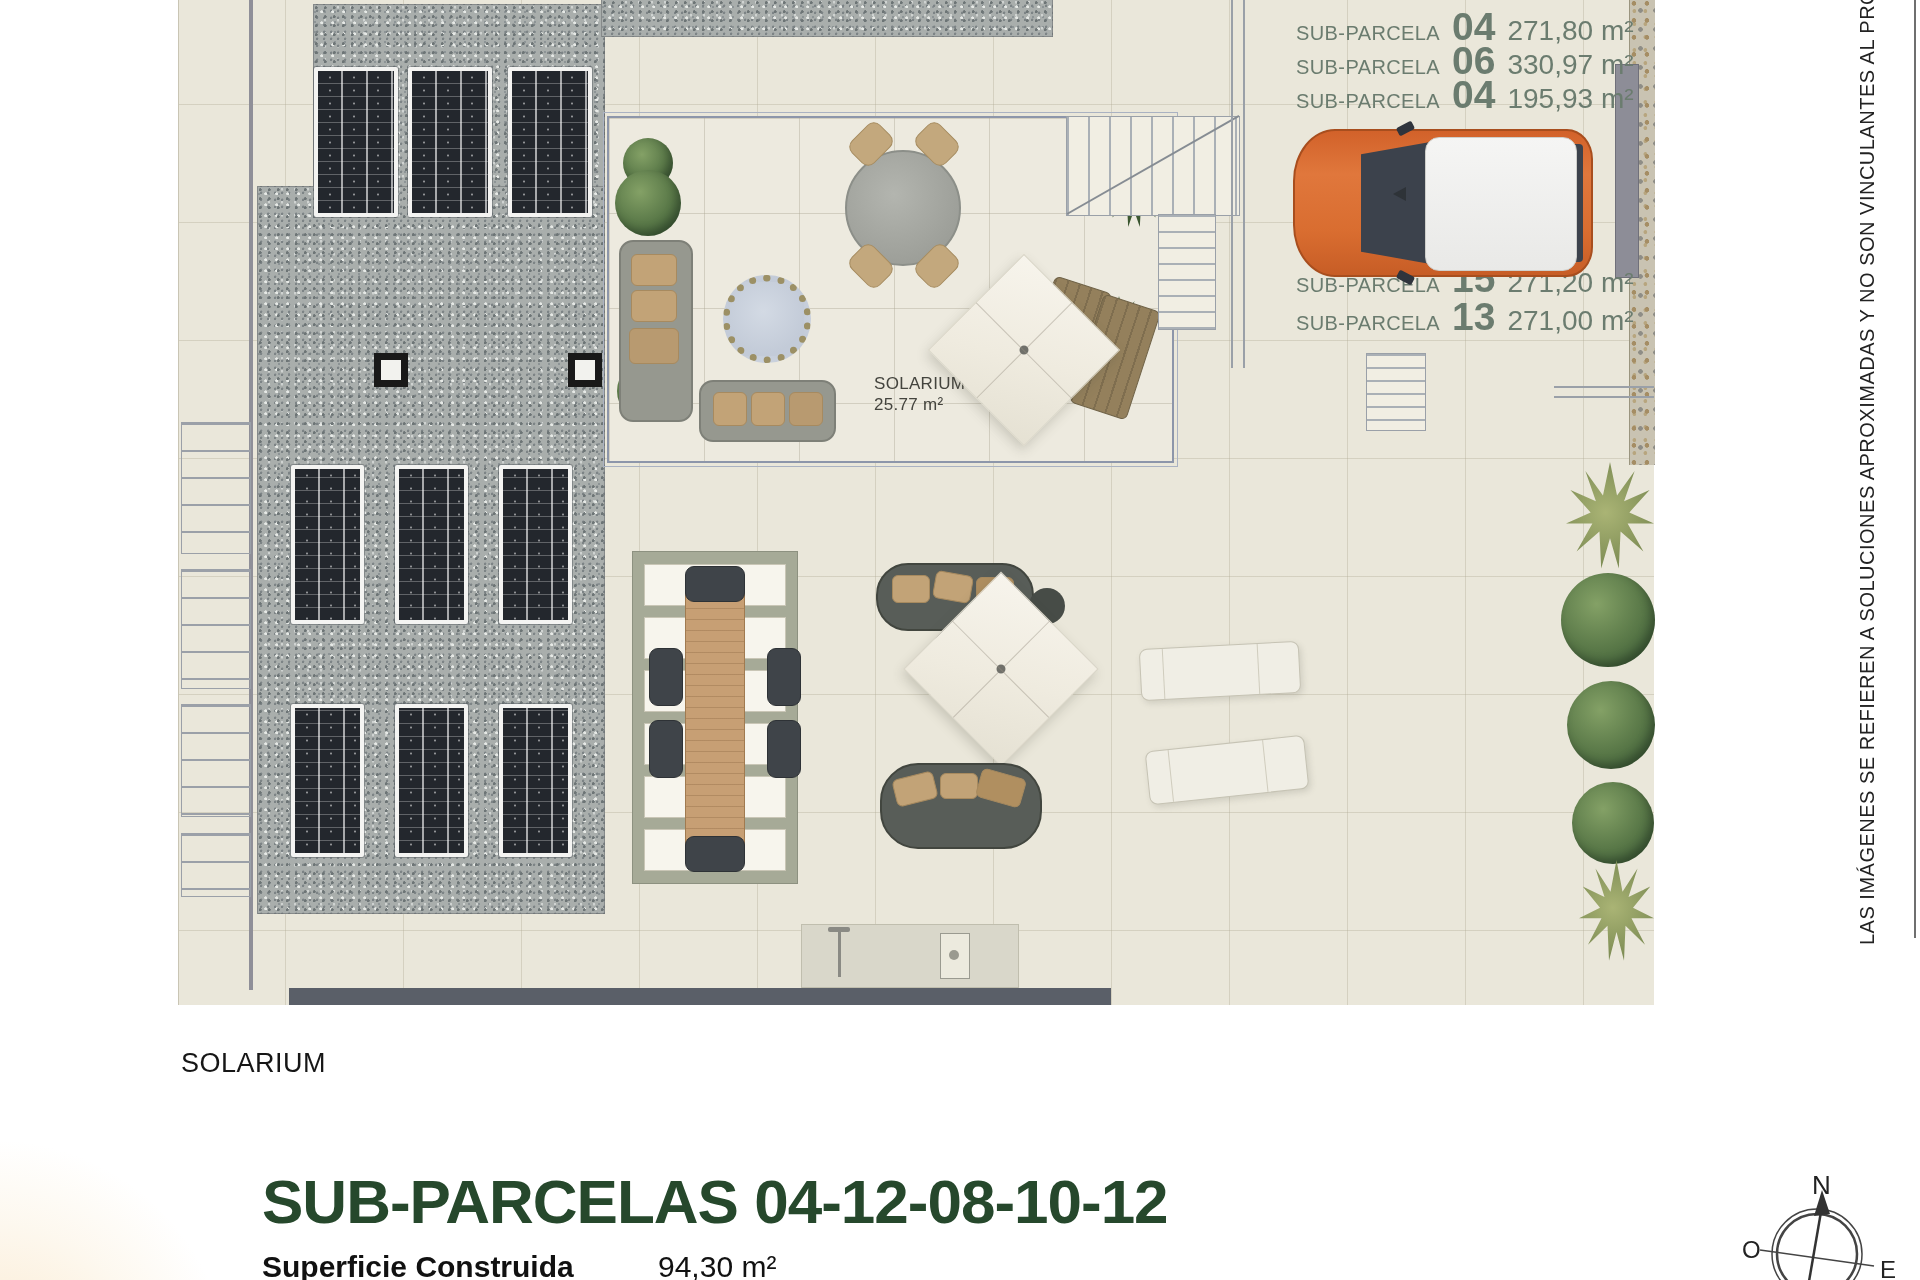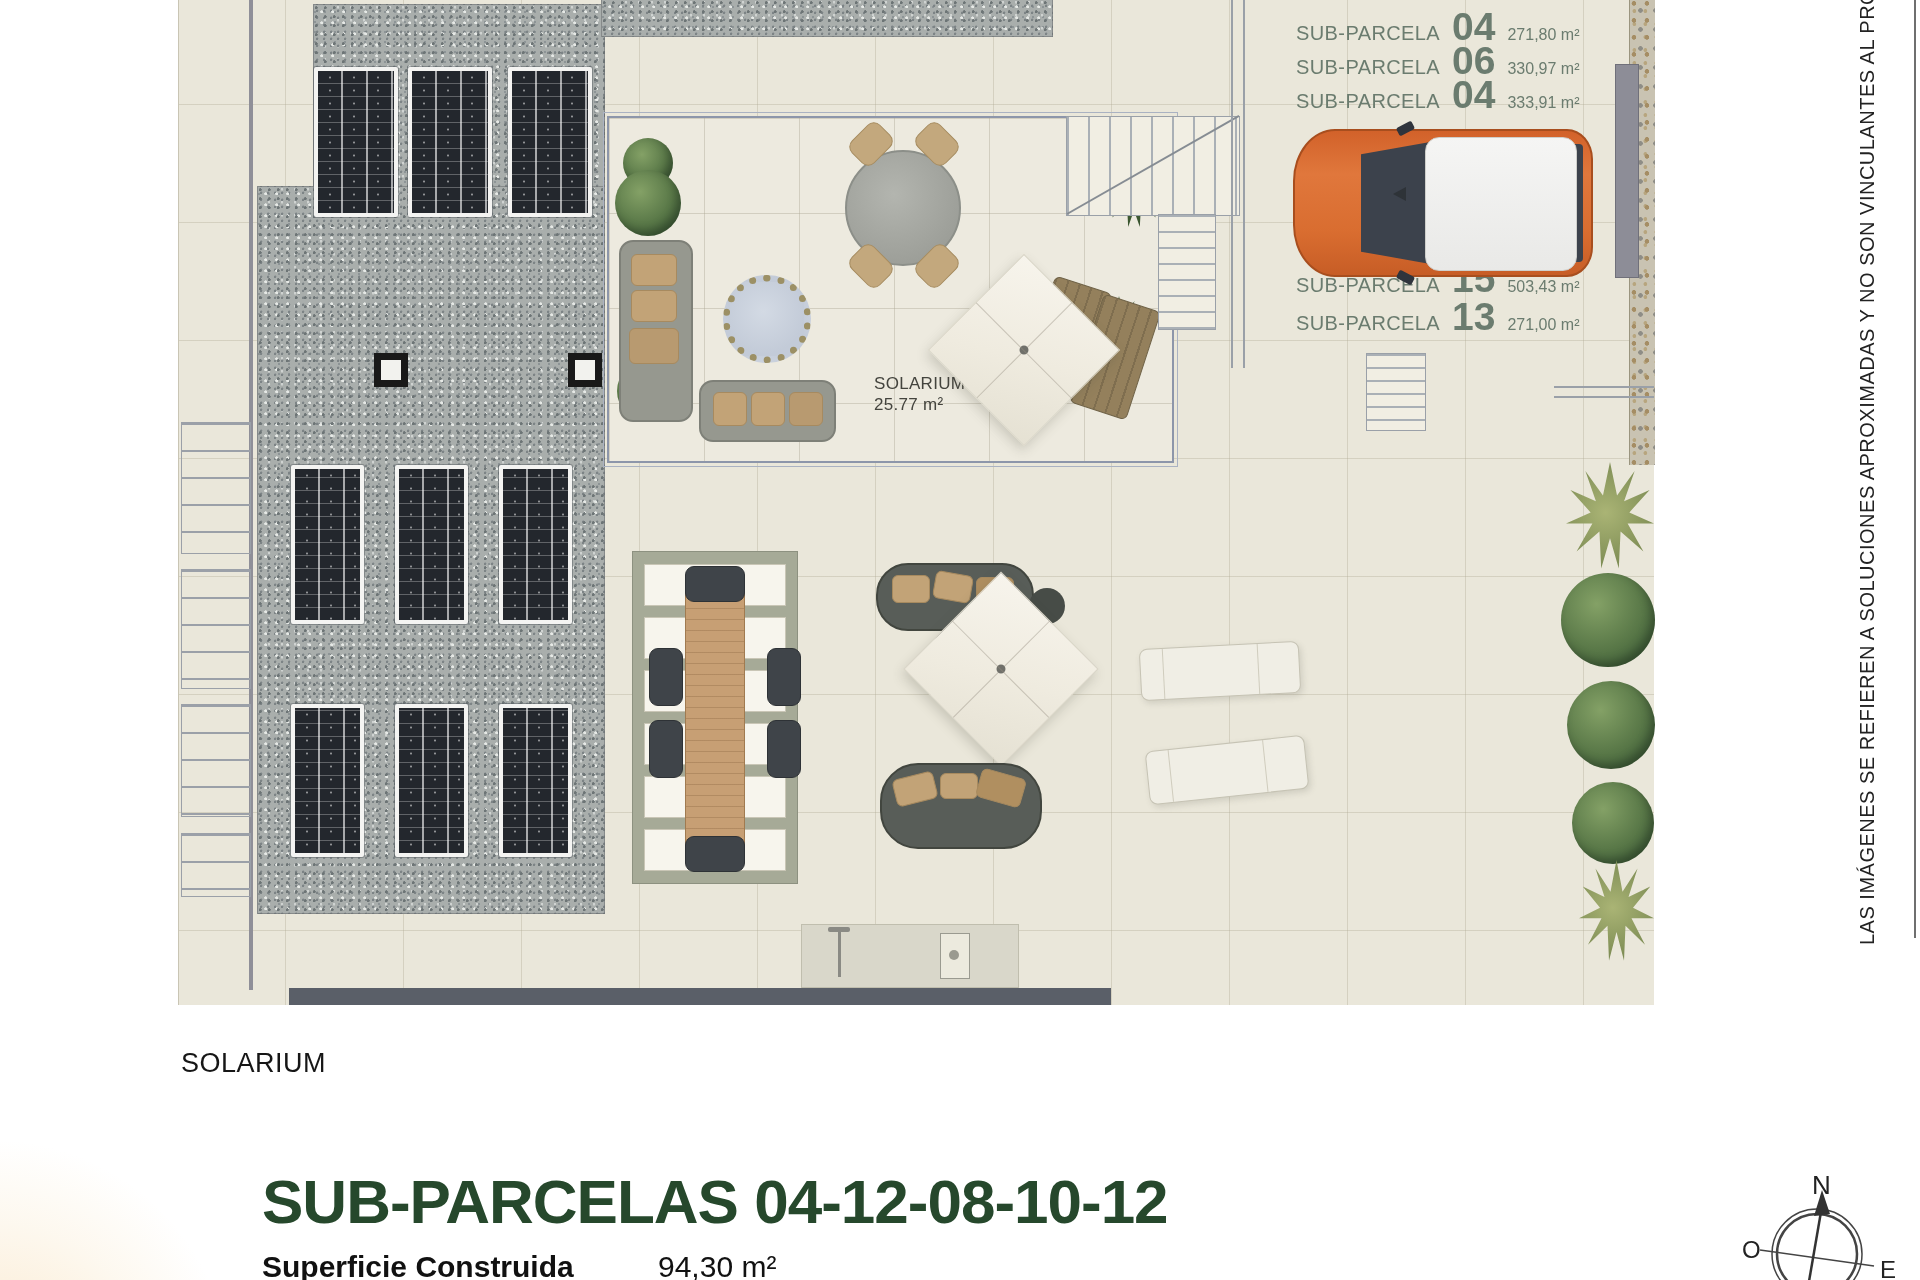--- a/index.html
+++ b/index.html
@@ -168,21 +168,21 @@
     border-left:1px solid #9a957f;}
   .wallbar{left:1436px;top:64px;width:22px;height:212px;background:#8d8d97;border:1px solid #70707a;}
   .dblline{left:1375px;top:386px;width:100px;height:8px;border-top:2px solid #9aa0a8;border-bottom:2px solid #9aa0a8;}
   .dblwall{left:1052px;top:0;width:10px;height:368px;border-left:2px solid #9aa0a8;border-right:2px solid #9aa0a8;}
 
   
   .parcels{position:absolute;display:flex;flex-direction:column;color:#6b7c6f;}
   .parcels .row{display:flex;align-items:baseline;gap:12px;height:34px;}
   .parcels .pfx{font-size:20px;letter-spacing:.4px;}
   .parcels .num{font-size:39px;font-weight:600;line-height:34px;}
-  .parcels .area{font-size:16px;}
+  .parcels .area{font-size:28px;}
   .parc-top{left:1117px;top:10px;}
   .parc-bot{left:1117px;top:262px;gap:4px;}
 
   
   .car{left:1114px;top:129px;width:300px;height:148px;}
   .car-body{position:absolute;inset:0;
     background:linear-gradient(180deg,#d2622a,#e0773c 30%,#d96d30 70%,#c75d26);
     border:2px solid #a84e1e;
     border-radius:42px 26px 26px 42px / 52px 30px 30px 52px;}
   .car-glass{position:absolute;left:68px;top:10px;width:72px;height:128px;background:#3c424c;
@@ -354,28 +354,28 @@
       <span class="area">271,80 m²</span>
     </div>
     <div class="row">
       <span class="pfx">SUB-PARCELA</span>
       <span class="num">06</span>
       <span class="area">330,97 m²</span>
     </div>
     <div class="row">
       <span class="pfx">SUB-PARCELA</span>
       <span class="num">04</span>
-      <span class="area">333,91 m²</span>
+      <span class="area">195,93 m²</span>
     </div>
   </div>
   <div class="parcels parc-bot">
     <div class="row">
       <span class="pfx">SUB-PARCELA</span>
       <span class="num">15</span>
-      <span class="area">503,43 m²</span>
+      <span class="area">271,20 m²</span>
     </div>
     <div class="row">
       <span class="pfx">SUB-PARCELA</span>
       <span class="num">13</span>
       <span class="area">271,00 m²</span>
     </div>
   </div>
 
   <div class="abs car">
     <div class="car-body"></div>

